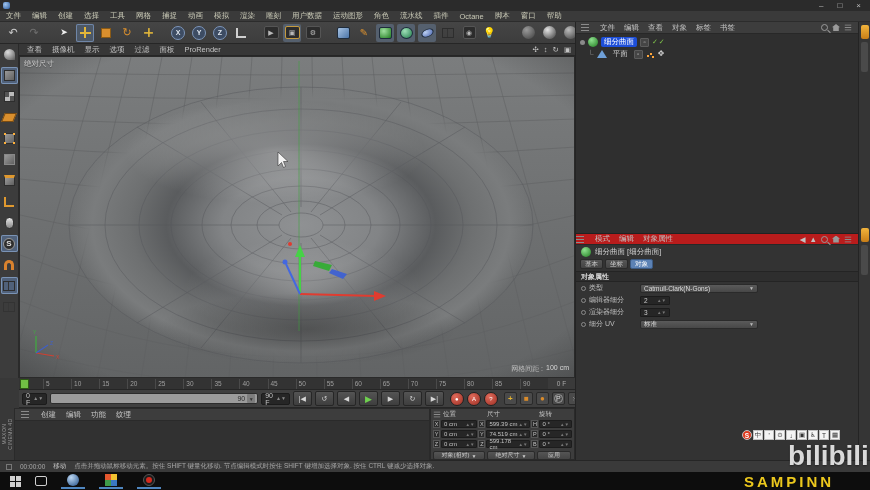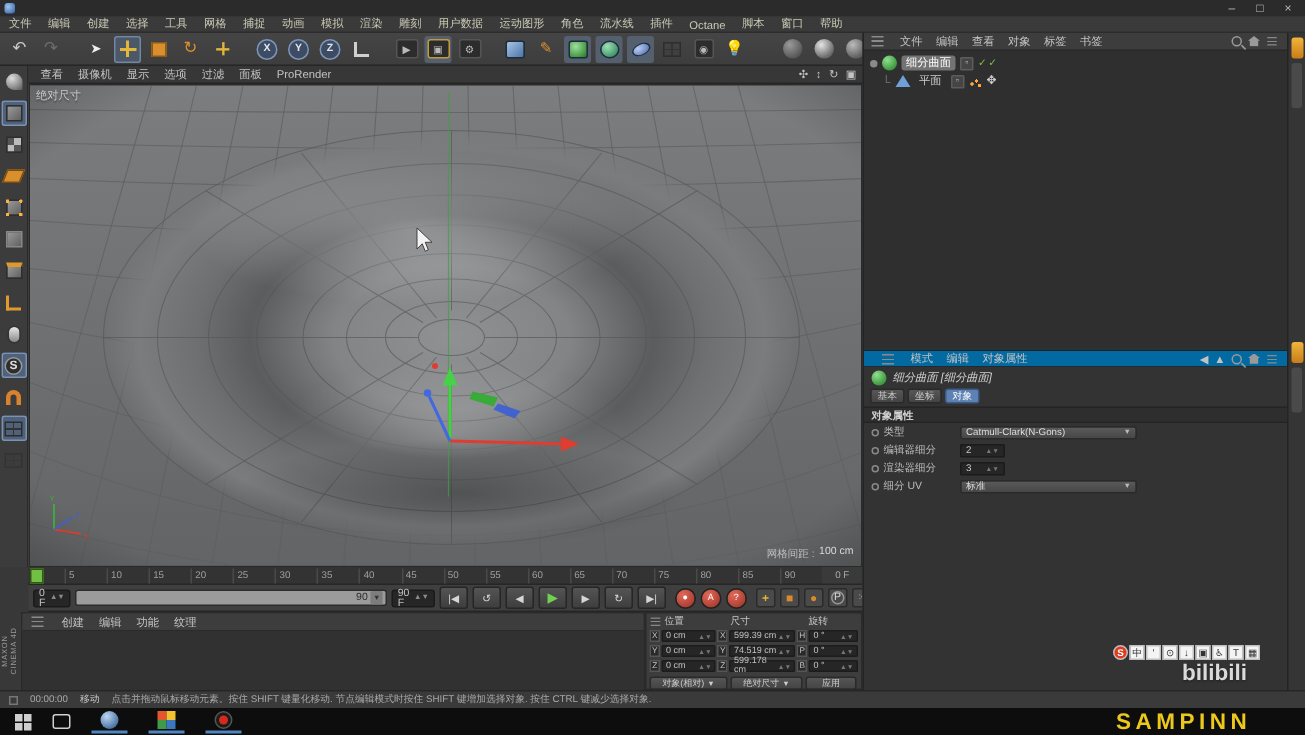--- a/index.html
+++ b/index.html
@@ -103,35 +103,35 @@
   .rightpanel{left:575px;top:22px;width:283px;height:438px;background:#333333;border-left:1px solid #242424;}
   .om-menu{height:12px;background:#3d3d3d;border-bottom:1px solid #282828;display:flex;align-items:center;gap:9px;padding-left:5px;}
   .om-menu span{font-size:7.5px;color:#c2c2c2;}
   .om-right{margin-left:auto;display:flex;gap:4px;padding-right:4px;align-items:center;}
   .mini-ic{width:7px;height:7px;border:1px solid #9a9a9a;border-radius:50%;position:relative;}
   .mini-ic.search::after{content:"";position:absolute;width:4px;height:1px;background:#9a9a9a;transform:rotate(45deg);left:5px;top:6px;}
   .mini-home{width:8px;height:7px;background:#9a9a9a;clip-path:polygon(50% 0,100% 45%,85% 45%,85% 100%,15% 100%,15% 45%,0 45%);}
   .om-body{height:199px;background:#2f2f2f;padding-top:2px;}
   .om-row{display:flex;align-items:center;height:12px;gap:3px;padding-left:4px;}
   .om-row .name{font-size:7.5px;color:#cfcfcf;padding:0 3px;border-radius:2px;}
-  .om-row .name.sel{background:#737373;color:#fff;text-align:center;}
+  .om-row .name.sel{background:#1d4ed8;color:#fff;text-align:center;}
   .ico-subdiv{width:10px;height:10px;border-radius:50%;background:radial-gradient(circle at 35% 30%,#8fe08f,#1f7a1f);flex:0 0 auto;}
   .ico-plane{width:0;height:0;border-left:5px solid transparent;border-right:5px solid transparent;border-bottom:8px solid #6fa0d8;flex:0 0 auto;}
   .tagbox{width:9px;height:9px;background:#454545;border:1px solid #5c5c5c;border-radius:1px;display:flex;align-items:center;justify-content:center;font-size:6px;color:#bdbdbd;flex:0 0 auto;}
   .checks{color:#7ec04a;font-size:7px;letter-spacing:1px;}
   .dots-tag{width:9px;height:9px;background:radial-gradient(circle 1px at 2px 6px,#ffa63b 1px,transparent 1.2px),radial-gradient(circle 1px at 5px 4px,#ffa63b 1px,transparent 1.2px),radial-gradient(circle 1px at 7px 7px,#ffa63b 1px,transparent 1.2px);}
   .xarrows{color:#d0d0d0;font-size:8px;line-height:1;}
   .treeline{color:#7a7a7a;font-size:8px;}
 
   
-  .am-menu{height:12px;background:#0369a1;border-top:1px solid #222;border-bottom:1px solid #282828;display:flex;align-items:center;gap:9px;padding-left:12px;}
+  .am-menu{height:12px;background:#b91c1c;border-top:1px solid #222;border-bottom:1px solid #282828;display:flex;align-items:center;gap:9px;padding-left:0;}
   .am-menu span{font-size:7.5px;color:#c2c2c2;}
   .am-right{margin-left:auto;display:flex;gap:4px;padding-right:4px;align-items:center;color:#b5b5b5;font-size:7px;}
   .am-title{display:flex;align-items:center;gap:4px;height:13px;padding-left:5px;background:#333;}
-  .am-title span{font-size:7.5px;color:#d0d0d0;font-style:italic;}
+  .am-title span{font-size:7.5px;color:#d0d0d0;}
   .am-tabs{display:flex;gap:2px;padding:1px 0 2px 4px;background:#333;}
   .am-tab{height:10px;padding:0 4px;background:linear-gradient(#565656,#444);border:1px solid #2a2a2a;border-radius:2px;font-size:6.5px;color:#c9c9c9;display:flex;align-items:center;}
   .am-tab.active{background:#5c82b5;color:#fff;border-color:#3c5a82;}
   .am-section{height:11px;background:#2e2e2e;border-top:1px solid #242424;border-bottom:1px solid #242424;display:flex;align-items:center;padding-left:5px;font-size:7px;color:#d2d2d2;font-weight:bold;}
   .am-row{display:flex;align-items:center;height:12px;gap:3px;padding-left:5px;}
   .am-dot{width:5px;height:5px;border-radius:50%;border:1px solid #8a8a8a;flex:0 0 auto;}
   .am-label{font-size:7px;color:#bdbdbd;width:48px;flex:0 0 auto;}
   .dropdown{height:9px;background:linear-gradient(#5a5a5a,#474747);border:1px solid #2a2a2a;border-radius:2px;color:#dcdcdc;font-size:6.5px;display:flex;align-items:center;justify-content:space-between;padding:0 3px;gap:4px;}
   .dropdown i{font-style:normal;font-size:5px;color:#bbb;}
   .numfield{width:30px;height:9px;background:#262626;border:1px solid #1b1b1b;border-radius:1px;color:#c9c9c9;font-size:6.5px;display:flex;align-items:center;padding:0 3px;justify-content:space-between;}
@@ -158,21 +158,21 @@
   .gridapp i:nth-child(1){background:#e4572e;} .gridapp i:nth-child(2){background:#f2c230;}
   .gridapp i:nth-child(3){background:#3f9b4a;} .gridapp i:nth-child(4){background:#3a78c2;}
   .recapp{width:12px;height:12px;border-radius:50%;background:#1c1c1c;border:1px solid #555;display:flex;align-items:center;justify-content:center;}
   .recapp i{width:6px;height:6px;border-radius:50%;background:#d42a1e;}
 
   
   .imebar{left:742px;top:430px;display:flex;gap:1px;align-items:center;}
   .imebar span{width:10px;height:10px;background:#f4f4f4;border:1px solid #c0c0c0;color:#333;font-size:6.5px;display:flex;align-items:center;justify-content:center;}
   .imebar span.slogo{background:#e03a1f;color:#fff;font-weight:bold;border-radius:50%;border-color:#a32占512;}
   .wm-cn{left:660px;top:441px;font-size:21px;color:#c3c3c3;letter-spacing:1px;text-shadow:0 1px 2px #00000066;}
-  .wm-bili{left:788px;top:440px;font-size:15px;font-weight:bold;color:#dadada;letter-spacing:0px;text-shadow:0 1px 2px #00000066;}
+  .wm-bili{left:788px;top:440px;font-size:28px;font-weight:bold;color:#dadada;letter-spacing:0px;text-shadow:0 1px 2px #00000066;}
   .wm-samp{left:744px;top:473px;font-size:15px;font-weight:bold;color:#ecc81d;letter-spacing:3px;z-index:5;}
 </style>
 </head>
 <body>
 
 <div class="app">
 
   <div class="abs titlebar">
     <div class="app-ico"></div>
     <div class="winbtns">

